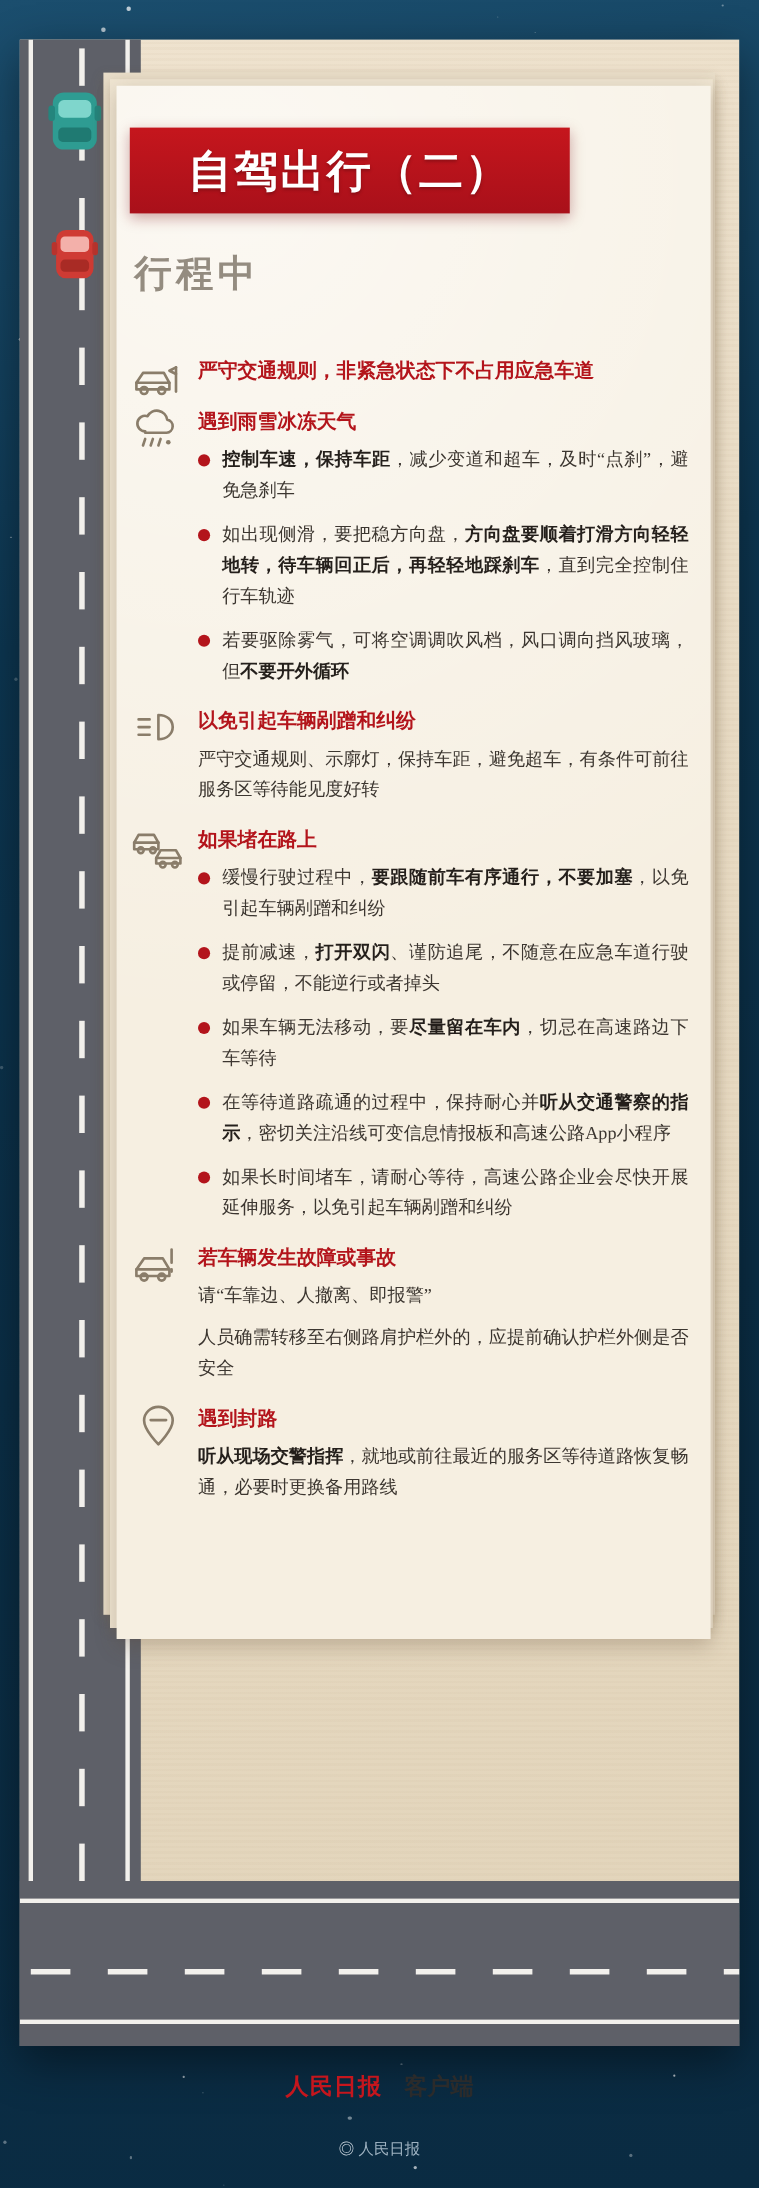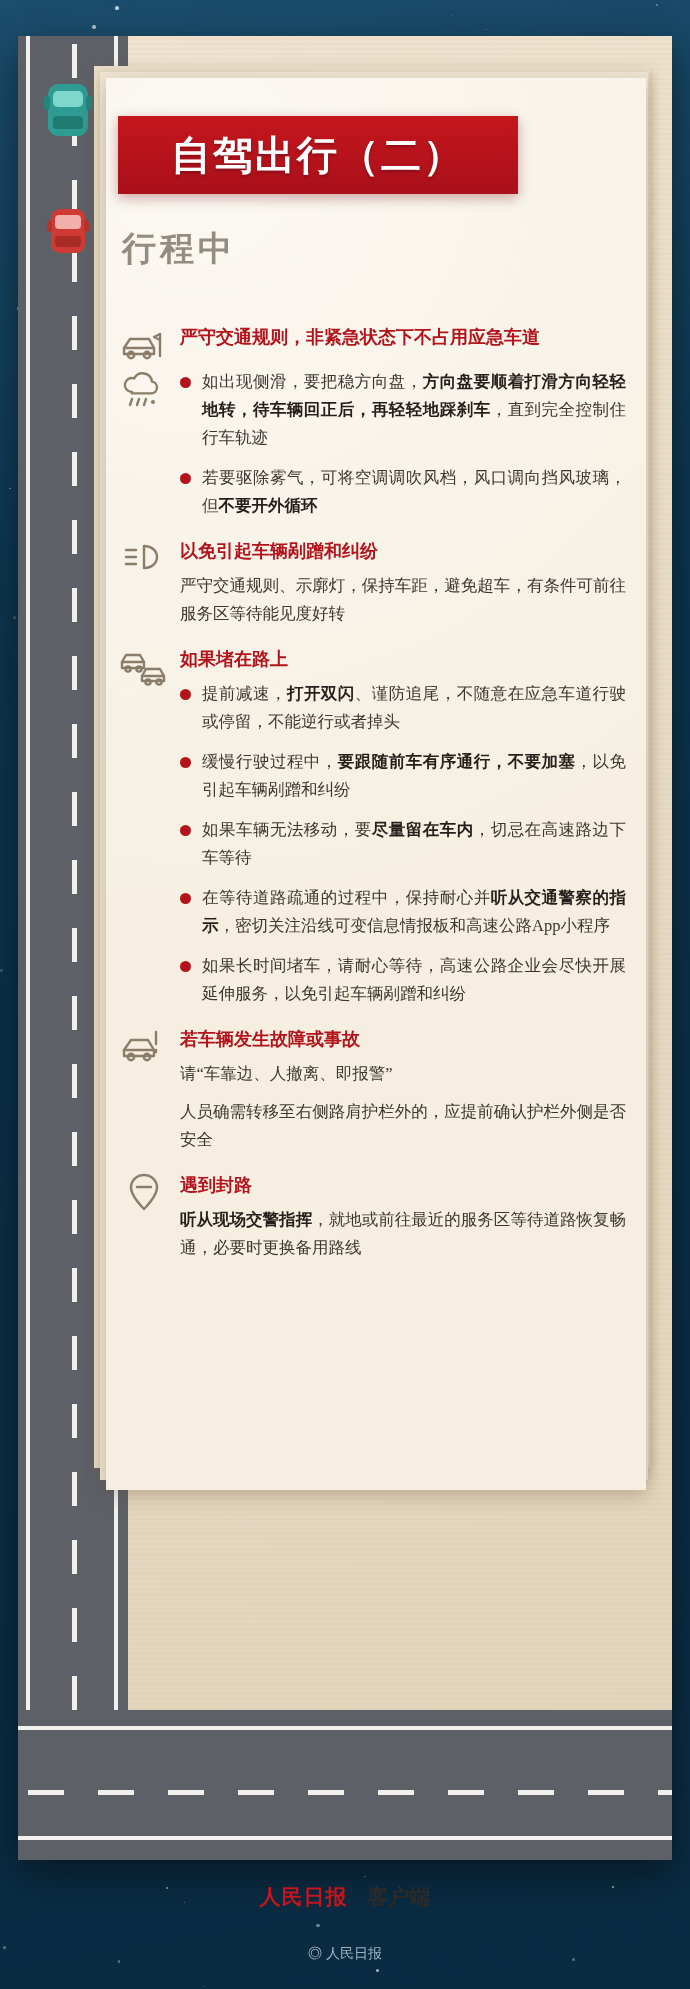--- a/index.html
+++ b/index.html
@@ -358,21 +358,23 @@
               <path d="M42 12l-6 3 6 3" style="fill:none;stroke:#8a7d6a;stroke-width:2.4;stroke-linecap:round;stroke-linejoin:round"></path>
             </svg></span>
           <div class="blk-head">严守交通规则，非紧急状态下不占用应急车道</div>
         </div>
         <div class="block">
           <span class="blk-icon"><svg viewBox="0 0 52 44" width="52" height="44">
               <path d="M14 24a7 7 0 1 1 2.2-13.6A9.5 9.5 0 0 1 34 13.5a6 6 0 0 1-.6 11.9H14z" style="fill:none;stroke:#8a7d6a;stroke-width:2.4;stroke-linecap:round;stroke-linejoin:round"></path>
               <path d="M14 31l-2 6M21 31l-2 6M28 31l-2 6" style="fill:none;stroke:#8a7d6a;stroke-width:2.4;stroke-linecap:round;stroke-linejoin:round"></path>
               <circle cx="35" cy="34" r="2.1" style="fill:#8a7d6a"></circle>
             </svg></span>
+          <div class="blk-head">遇到雨雪冰冻天气</div>
           <div class="bullets">
+            <div class="bullet"><span class="b">控制车速，保持车距</span>，减少变道和超车，及时“点刹”，避免急刹车</div>
             <div class="bullet">如出现侧滑，要把稳方向盘，<span class="b">方向盘要顺着打滑方向轻轻地转，待车辆回正后，再轻轻地踩刹车</span>，直到完全控制住行车轨迹</div>
             <div class="bullet">若要驱除雾气，可将空调调吹风档，风口调向挡风玻璃，但<span class="b">不要开外循环</span></div>
           </div>
         </div>
         <div class="block">
           <span class="blk-icon"><svg viewBox="0 0 52 44" width="52" height="44">
               <path d="M8 14h10M8 21h10M8 28h10" style="fill:none;stroke:#8a7d6a;stroke-width:2.4;stroke-linecap:round;stroke-linejoin:round"></path>
               <path d="M26 10c8 0 13 5 13 11s-5 11-13 11V10z" style="fill:none;stroke:#8a7d6a;stroke-width:2.4;stroke-linecap:round;stroke-linejoin:round"></path>
             </svg></span>
           <div class="blk-head">以免引起车辆剐蹭和纠纷</div>
@@ -386,22 +388,22 @@
               <path d="M4 18v6h22v-6" style="fill:none;stroke:#8a7d6a;stroke-width:2.4;stroke-linecap:round;stroke-linejoin:round"></path>
               <circle cx="10" cy="25" r="2.6" style="fill:none;stroke:#8a7d6a;stroke-width:2.4;stroke-linecap:round;stroke-linejoin:round"></circle>
               <circle cx="21" cy="25" r="2.6" style="fill:none;stroke:#8a7d6a;stroke-width:2.4;stroke-linecap:round;stroke-linejoin:round"></circle>
               <path d="M24 32h22l-4-7H28l-4 7z" style="fill:none;stroke:#8a7d6a;stroke-width:2.4;stroke-linecap:round;stroke-linejoin:round"></path>
               <path d="M24 32v5h22v-5" style="fill:none;stroke:#8a7d6a;stroke-width:2.4;stroke-linecap:round;stroke-linejoin:round"></path>
               <circle cx="30" cy="38" r="2.6" style="fill:none;stroke:#8a7d6a;stroke-width:2.4;stroke-linecap:round;stroke-linejoin:round"></circle>
               <circle cx="41" cy="38" r="2.6" style="fill:none;stroke:#8a7d6a;stroke-width:2.4;stroke-linecap:round;stroke-linejoin:round"></circle>
             </svg></span>
           <div class="blk-head">如果堵在路上</div>
           <div class="bullets">
+            <div class="bullet">缓慢行驶过程中，<span class="b">要跟随前车有序通行，不要加塞</span>，以免引起车辆剐蹭和纠纷</div>
             <div class="bullet">提前减速，<span class="b">打开双闪</span>、谨防追尾，不随意在应急车道行驶或停留，不能逆行或者掉头</div>
-            <div class="bullet">缓慢行驶过程中，<span class="b">要跟随前车有序通行，不要加塞</span>，以免引起车辆剐蹭和纠纷</div>
             <div class="bullet">如果车辆无法移动，要<span class="b">尽量留在车内</span>，切忌在高速路边下车等待</div>
             <div class="bullet">在等待道路疏通的过程中，保持耐心并<span class="b">听从交通警察的指示</span>，密切关注沿线可变信息情报板和高速公路App小程序</div>
             <div class="bullet">如果长时间堵车，请耐心等待，高速公路企业会尽快开展延伸服务，以免引起车辆剐蹭和纠纷</div>
           </div>
         </div>
         <div class="block">
           <span class="blk-icon"><svg viewBox="0 0 52 44" width="52" height="44">
               <path d="M6 26h30l-6-10H13l-7 10z" style="fill:none;stroke:#8a7d6a;stroke-width:2.4;stroke-linecap:round;stroke-linejoin:round"></path>
               <path d="M6 26v6h30v-6" style="fill:none;stroke:#8a7d6a;stroke-width:2.4;stroke-linecap:round;stroke-linejoin:round"></path>
               <circle cx="13" cy="33" r="3.2" style="fill:none;stroke:#8a7d6a;stroke-width:2.4;stroke-linecap:round;stroke-linejoin:round"></circle>

